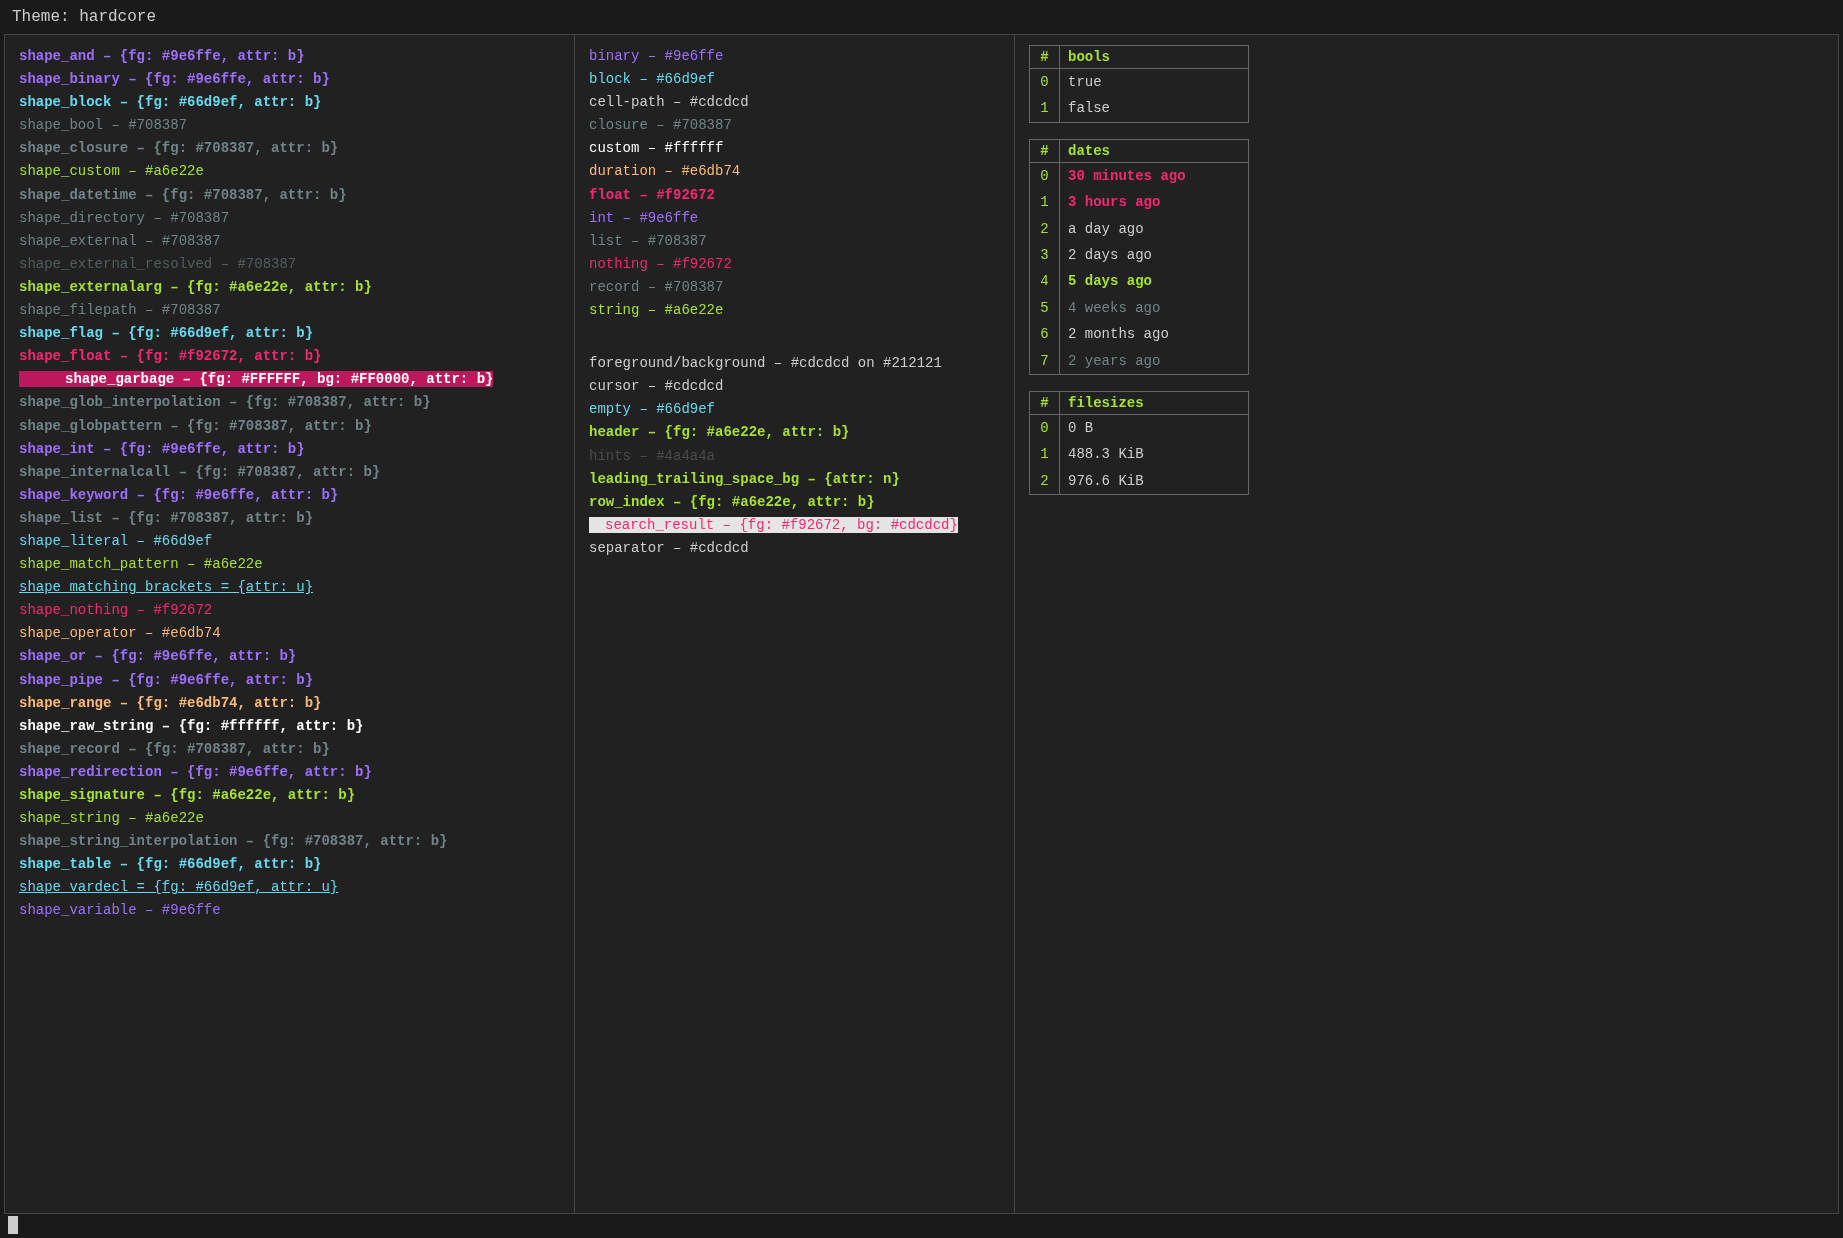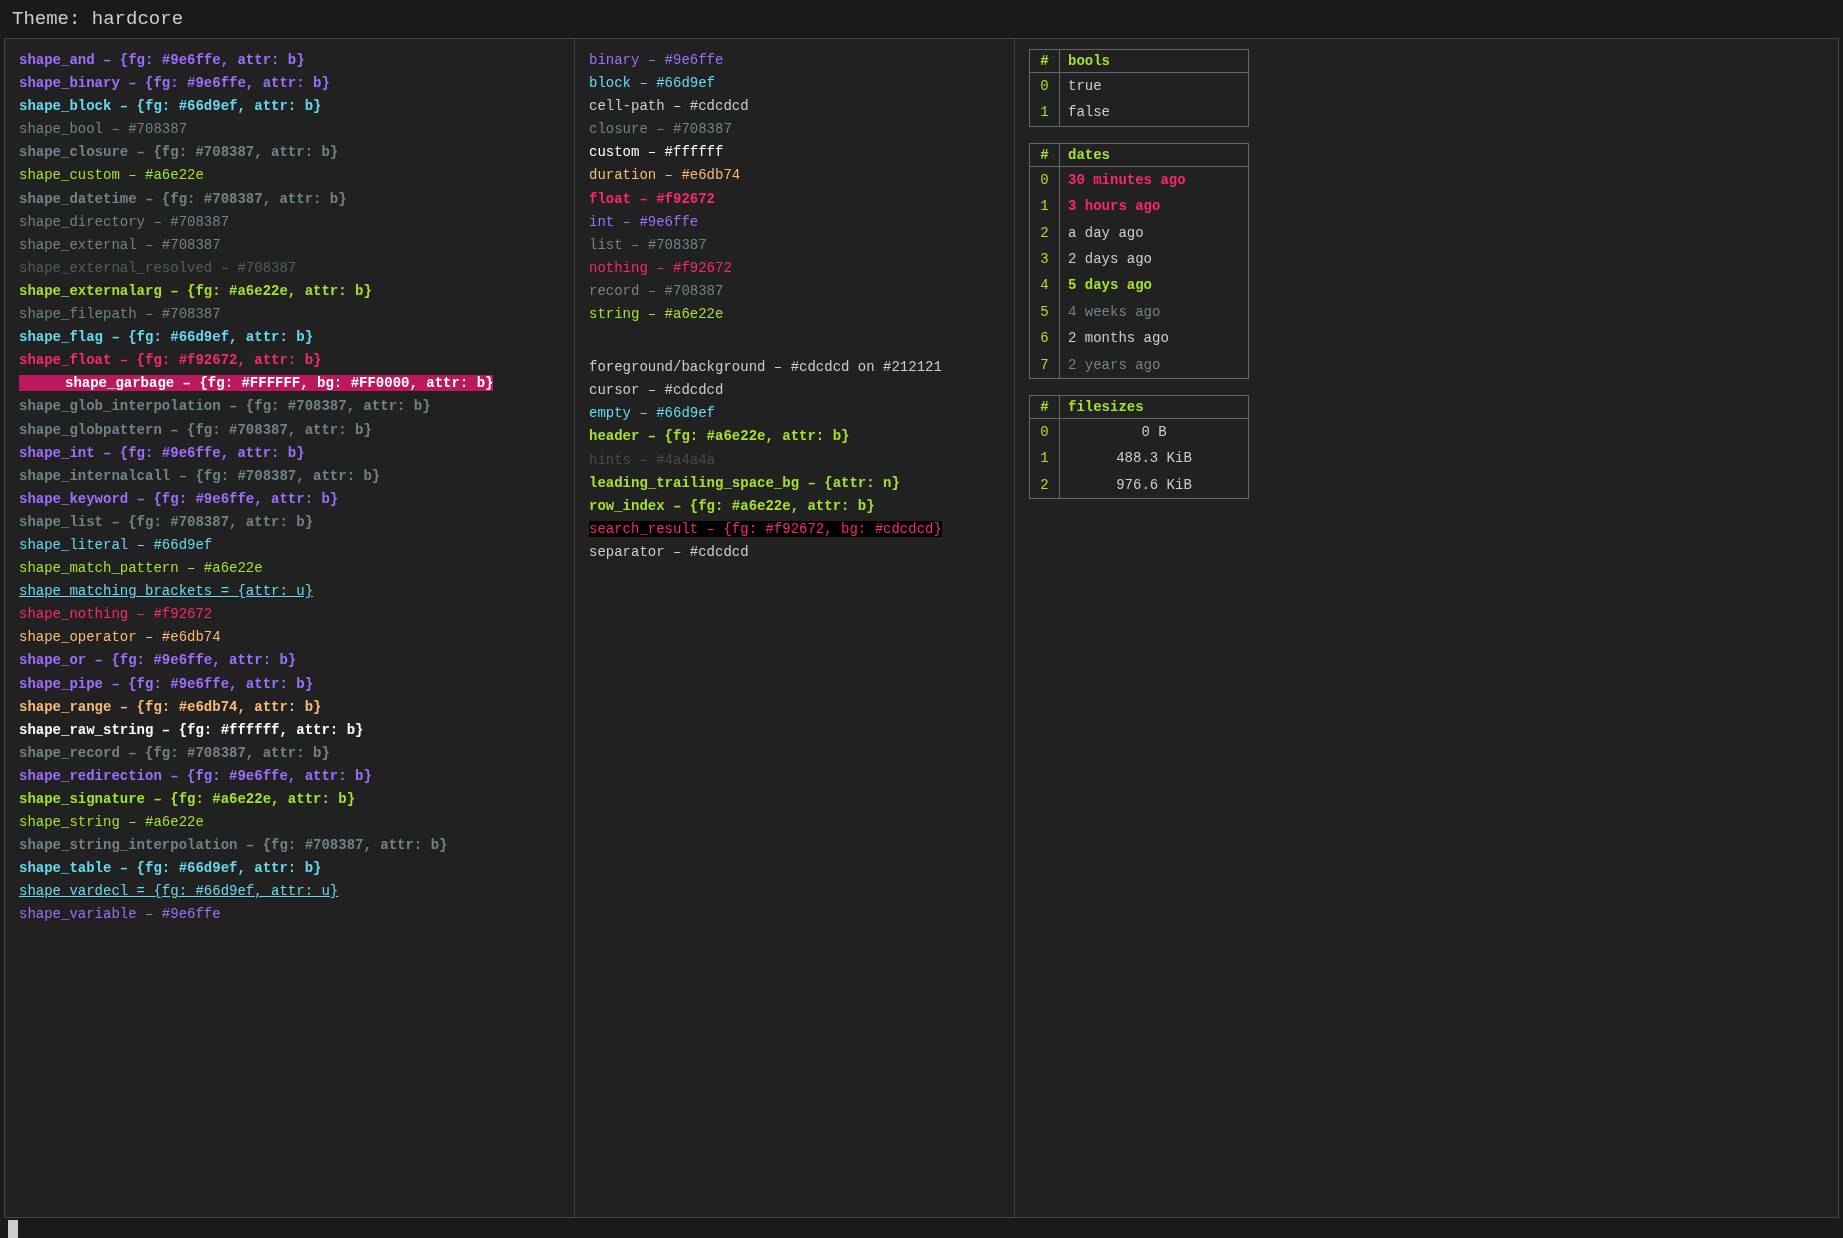--- a/index.html
+++ b/index.html
@@ -6,21 +6,21 @@
     body {
       background: #1a1a1a;
       font-family: 'Courier New', Courier, monospace;
       font-size: 14px;
       color: #cdcdcd;
       padding: 4px;
     }
     .theme-header {
       color: #cdcdcd;
       padding: 4px 8px 8px 8px;
-      font-size: 19px;
+      font-size: 16px;
     }
     .main-container {
       display: flex;
       border: 1px solid #444;
       background: #212121;
       min-height: 1180px;
     }
     .column {
       padding: 10px 14px;
       overflow-y: auto;
@@ -45,21 +45,21 @@
     .c-blue { color: #9e6ffe; }
     .c-cyan { color: #66d9ef; }
     .c-gray { color: #708387; }
     .c-green { color: #a6e22e; }
     .c-orange { color: #fdba74; }
     .c-pink { color: #f92672; }
     .c-white { color: #ffffff; }
     .bold { font-weight: bold; }
     .underline { text-decoration: underline; }
     .highlight-red { background: #be185d; color: #FFFFFF; font-weight: bold; padding-left: 46px; }
-    .highlight-search { background: #000000; color: #f92672; }
+    .highlight-search { background: #e5e5e5; color: #f92672; padding-left: 16px; }
 
     
     .panel-table {
       border: 1px solid #666;
       margin-bottom: 16px;
       width: 220px;
     }
     .panel-table th {
       background: #212121;
       color: #a6e22e;
@@ -81,21 +81,21 @@
     .panel-table td.idx {
       color: #a6e22e;
       text-align: center;
       border-right: 1px solid #666;
       width: 30px;
     }
     .panel-table tr {
       border-bottom: none;
     }
     .val-right {
-      text-align: center;
+      text-align: left;
     }
     .section-gap {
       margin-top: 8px;
     }
   </style>
 </head>
 <body>
 
 <div class="theme-header">Theme: hardcore</div>
 

